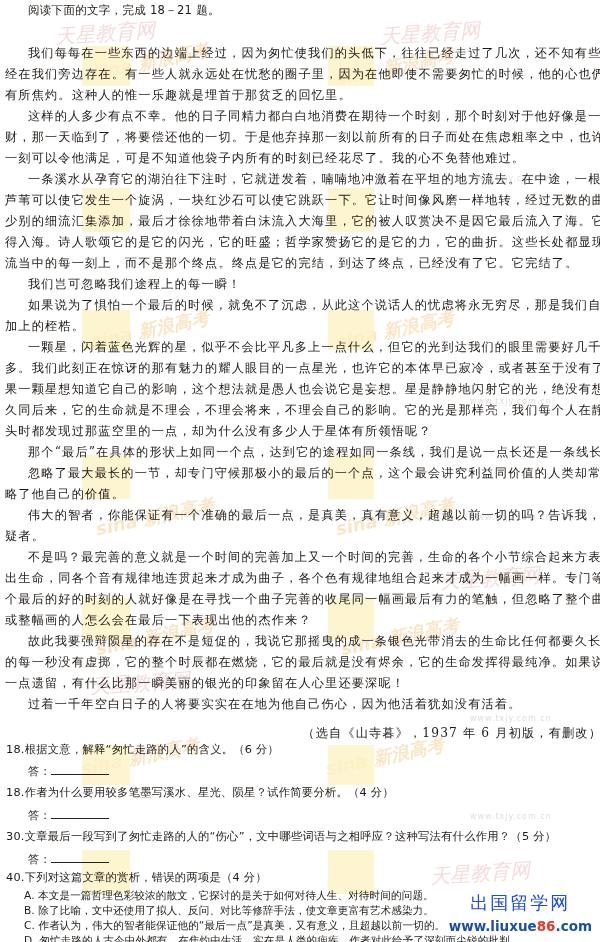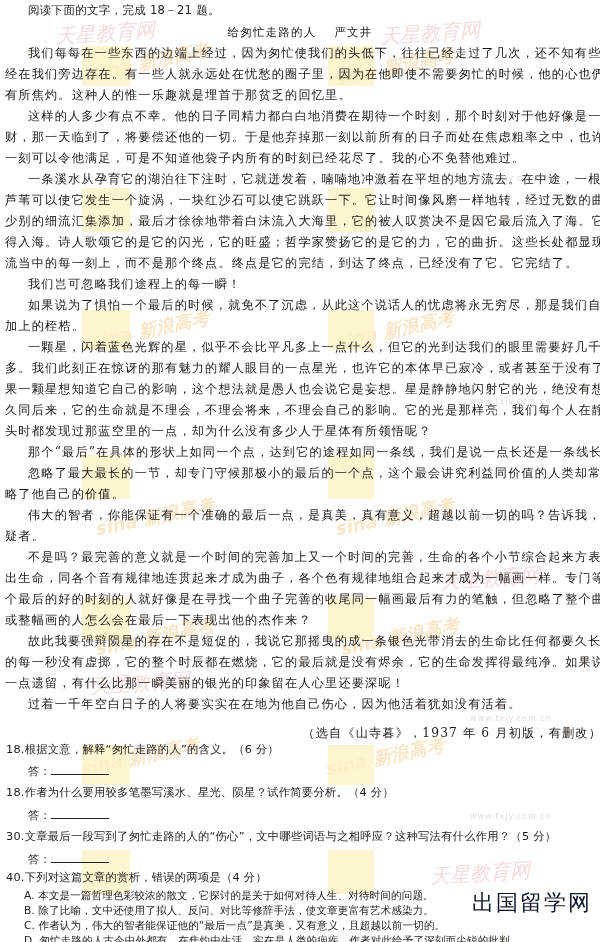--- a/index.html
+++ b/index.html
@@ -10,21 +10,21 @@
   .wm-tx { color: #f2cfcf; font-size: 20px; font-style: italic; opacity: 0.75; transform: rotate(-4deg); }
   .wm-url { color: #dedede; font-size: 8px; font-family: "DejaVu Sans", sans-serif; letter-spacing: 1px; }
   .wm-sina { color: #f9dcae; font-size: 18px; font-weight: bold; font-style: italic; font-family: "DejaVu Sans", sans-serif; opacity: .7; transform: rotate(-12deg); }
   .hl { position: absolute; background: #fdf1c4; opacity: .8; pointer-events: none; }
   .line { position: absolute; left: 0; width: 600px; font-size: 12.2px; line-height: 14px; white-space: nowrap; letter-spacing: 1.15px; }
   .intro { left: 28px; font-family: "DejaVu Sans", "Liberation Sans", sans-serif; font-size: 11.5px; letter-spacing: .3px; }
   .title { left: 0; width: 600px; text-align: center; font-size: 11.5px; letter-spacing: 1.2px; }
   .q { font-family: "DejaVu Sans", "Liberation Sans", sans-serif; font-size: 11.3px; letter-spacing: .25px; }
   .blank { display: inline-block; width: 58px; border-bottom: 1px solid #222; height: 10px; vertical-align: baseline; }
   .logo { position: absolute; right: 8px; top: 888px; text-align: center; font-family: "DejaVu Sans", sans-serif; }
-  .logo-cn { font-size: 22px; color: #0f172a; letter-spacing: 2px; line-height: 30px; font-weight: normal; }
+  .logo-cn { font-size: 18px; color: #1d4ed8; letter-spacing: 2px; line-height: 30px; font-weight: normal; }
   .logo-url { font-size: 13.5px; color: #1a4fa8; font-weight: bold; line-height: 16px; }
   .logo-url .accent { color: #e23b2e; }
   .src { text-align: right; }
 </style>
 </head>
 <body>
 
 <div class="page">
 
   <div class="wm wm-tx" style="left:55px;top:20px;">天星教育网</div>
@@ -57,23 +57,20 @@
   <div class="hl" style="left:82px;top:455px;width:48px;height:44px;"></div>
   <div class="hl" style="left:328px;top:455px;width:46px;height:44px;"></div>
   <div class="hl" style="left:82px;top:598px;width:48px;height:42px;"></div>
   <div class="hl" style="left:328px;top:598px;width:46px;height:42px;"></div>
   <div class="hl" style="left:82px;top:745px;width:48px;height:40px;"></div>
   <div class="hl" style="left:328px;top:745px;width:46px;height:40px;"></div>
   <div class="hl" style="left:82px;top:850px;width:48px;height:44px;"></div>
   <div class="hl" style="left:328px;top:850px;width:46px;height:44px;"></div>
 
   <div class="line intro" style="top:3px;">阅读下面的文字，完成 18－21 题。</div>
-  <div class="line title" style="top:25px;">
-    <span>给匆忙走路的人</span><span style="display:inline-block;width:18px;"></span><span>严文井</span>
-  </div>
 
   <div class="line" style="top:46px;left:28px;">我们每每在一些东西的边端上经过，因为匆忙使我们的头低下，往往已经走过了几次，还不知有些什么曾</div>
   <div class="line" style="top:67px;left:5px;">经在我们旁边存在。有一些人就永远处在忧愁的圈子里，因为在他即使不需要匆忙的时候，他的心也俨然是</div>
   <div class="line" style="top:88px;left:5px;">有所焦灼。这种人的惟一乐趣就是埋首于那贫乏的回忆里。</div>
   <div class="line" style="top:109px;left:28px;">这样的人多少有点不幸。他的日子同精力都白白地消费在期待一个时刻，那个时刻对于他好像是一笔横</div>
   <div class="line" style="top:130px;left:5px;">财，那一天临到了，将要偿还他的一切。于是他弃掉那一刻以前所有的日子而处在焦虑粗率之中，也许真的那</div>
   <div class="line" style="top:151px;left:5px;">一刻可以令他满足，可是不知道他袋子内所有的时刻已经花尽了。我的心不免替他难过。</div>
   <div class="line" style="top:172px;left:28px;">一条溪水从孕育它的湖泊往下注时，它就迸发着，喃喃地冲激着在平坦的地方流去。在中途，一根直立的</div>
   <div class="line" style="top:193px;left:5px;">芦苇可以使它发生一个旋涡，一块红沙石可以使它跳跃一下。它让时间像风磨一样地转，经过无数的曲折，不</div>
   <div class="line" style="top:214px;left:5px;">少别的细流汇集添加，最后才徐徐地带着白沫流入大海里，它的被人叹赏决不是因它最后流入了海。它自然</div>
@@ -126,14 +123,15 @@
   <div class="line q" style="top:871px;left:6px;">
     <span>40.</span><span>下列对这篇文章的赏析，错误的两项是（4 分）</span>
   </div>
   <div class="line q" style="top:888px;left:24px;font-size:10.6px;letter-spacing:.1px;">A. 本文是一篇哲理色彩较浓的散文，它探讨的是关于如何对待人生、对待时间的问题。</div>
   <div class="line q" style="top:903px;left:24px;font-size:10.6px;letter-spacing:.1px;">B. 除了比喻，文中还使用了拟人、反问、对比等修辞手法，使文章更富有艺术感染力。</div>
   <div class="line q" style="top:918px;left:24px;font-size:10.6px;letter-spacing:.1px;">C. 作者认为，伟大的智者能保证他的“最后一点”是真美，又有意义，且超越以前一切的。</div>
   <div class="line q" style="top:933px;left:24px;font-size:10.6px;letter-spacing:.1px;">D. 匆忙走路的人古今中外都有。在焦灼中生活，实在是人类的痼疾，作者对此给予了深刻而尖锐的批判。</div>
 
   <div class="logo">
     <div class="logo-cn">出国留学网</div>
+    <div class="logo-url"><span>www.liuxue</span><span class="accent">86</span><span>.com</span></div>
   </div>
 </div>
 
 </body></html>

